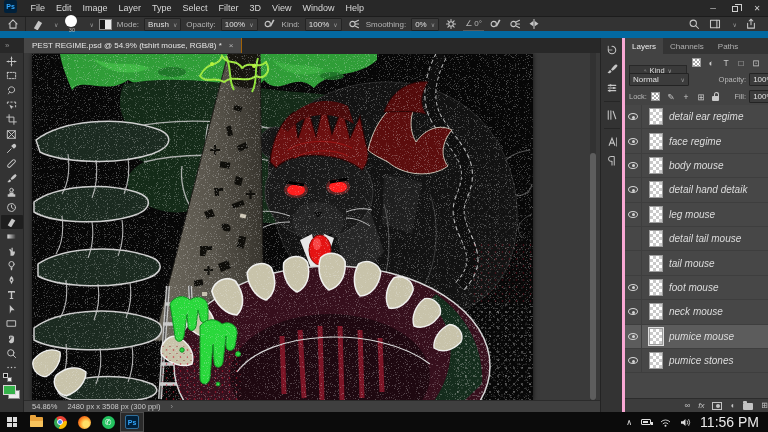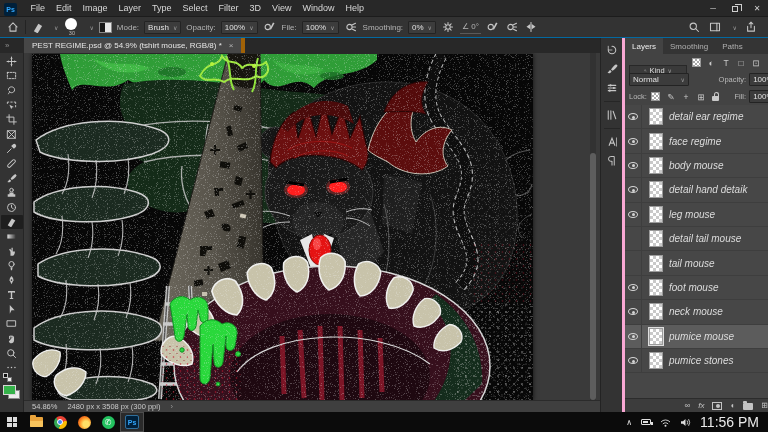--- a/index.html
+++ b/index.html
@@ -2,34 +2,34 @@
 <html><head>
 <meta charset="utf-8">
 <style>
   html,body{margin:0;padding:0;background:#000;}
   #screen{position:relative;width:768px;height:432px;overflow:hidden;background:#1e1e1e;
     font-family:"Liberation Sans",sans-serif;-webkit-font-smoothing:antialiased;}
   #screen *{box-sizing:border-box;}
 
   
   #menubar{position:absolute;left:0;top:0;width:768px;height:17px;background:#282828;
-    display:flex;align-items:flex-end;border-bottom:1px solid #1c1c1c;}
+    display:flex;align-items:flex-start;border-bottom:1px solid #1c1c1c;}
   .ps-logo{width:13px;height:13px;margin-left:4px;background:#00203a;border-radius:2px;
     color:#31a8ff;font-size:7px;font-weight:bold;display:flex;align-items:center;justify-content:center;}
   #menus{display:flex;margin-left:8px;}
   .menu-item{padding:0 5.5px;font-size:9px;color:#d8d8d8;line-height:16px;cursor:default;}
   #winctl{position:absolute;right:0;top:0;height:17px;display:flex;}
   .wbtn{width:22px;display:flex;align-items:center;justify-content:center;color:#cfcfcf;font-size:8px;}
   .restore-sq{width:6px;height:6px;border:1px solid #cfcfcf;position:relative;}
   .restore-sq::before{content:"";position:absolute;top:-3px;left:2px;width:6px;height:6px;
     border-top:1px solid #cfcfcf;border-right:1px solid #cfcfcf;}
 
   
   #optionsbar{position:absolute;left:0;top:17px;width:768px;height:21px;background:#333;
-    border-bottom:1px solid #0369a1;display:flex;align-items:center;gap:5px;padding:0 6px;}
+    border-bottom:7px solid #0369a1;display:flex;align-items:center;gap:5px;padding:0 6px;}
   .obicon{width:14px;height:14px;display:flex;align-items:center;justify-content:center;}
   .obicon svg{width:12px;height:12px;}
   .obsep{width:1px;height:14px;background:#232323;}
   .lbl{font-size:8px;color:#b4b4b4;white-space:nowrap;}
   .dd{display:inline-flex;align-items:center;background:#3c3c3c;border:1px solid #232323;
     border-radius:1px;color:#e0e0e0;font-size:8px;height:13px;padding:0 3px;white-space:nowrap;}
   .car{font-size:6px;color:#9a9a9a;margin-left:4px;}
   .brushprev{position:relative;width:17px;height:18px;}
   .brushprev .ball{position:absolute;left:2px;top:0px;width:12px;height:12px;border-radius:50%;background:#fff;}
   .brushprev .bsz{position:absolute;left:0;top:12px;width:17px;text-align:center;font-size:5.5px;color:#bbb;}
@@ -37,21 +37,21 @@
     background:linear-gradient(90deg,#181818 0 50%,#e8e8e8 50% 100%);}
   .angle-box{display:inline-flex;align-items:center;gap:2px;border-bottom:1px solid #5a5a5a;
     padding:0 2px;height:13px;}
   #ob-right{margin-left:auto;display:flex;align-items:center;gap:7px;padding-right:4px;}
 
   
   #tab-left{position:absolute;left:0;top:38px;width:24px;height:15px;background:#282828;
     color:#8d8d8d;font-size:8px;display:flex;align-items:center;padding-left:5px;}
   #tabbar{position:absolute;left:24px;top:38px;width:576px;height:15px;background:#282828;display:flex;}
   .doc-tab{display:flex;align-items:center;gap:7px;background:#474747;padding:0 8px;
-    font-size:8px;color:#e6e6e6;border-right:4px solid #a16207;}
+    font-size:8px;color:#e6e6e6;border-right:1px solid #a16207;}
   .tab-close{color:#b5b5b5;font-size:8px;}
 
   
   #toolbar{position:absolute;left:0;top:53px;width:24px;height:359px;background:#333;
     border-right:1px solid #252525;}
   #tools{display:flex;flex-direction:column;align-items:center;padding-top:1px;}
   .tool{width:22px;height:14.6px;display:flex;align-items:center;justify-content:center;border-radius:1px;}
   .tool svg{width:11px;height:11px;}
   .tool.selected{background:#1e1e1e;}
   #swatches{position:absolute;left:0;top:373px;width:24px;height:30px;}
@@ -204,21 +204,21 @@
     <span class="dd">
       <span>100%</span>
       <span class="car">∨</span>
     </span>
     <span class="obicon">
         <svg viewBox="0 0 16 16" fill="none" stroke="#c6c6c6" stroke-width="1.4" stroke-linecap="round" stroke-linejoin="round">
           <circle cx="5" cy="8" r="3.5"></circle>
           <path d="M9 12 14 3l-2-1-4 8z" fill="#c6c6c6" stroke="none"></path>
         </svg>
       </span>
-    <span class="lbl">File:</span>
+    <span class="lbl">Kind:</span>
     <span class="dd">
       <span>100%</span>
       <span class="car">∨</span>
     </span>
     <span class="obicon">
         <svg viewBox="0 0 16 16" fill="none" stroke="#c6c6c6" stroke-width="1.4" stroke-linecap="round" stroke-linejoin="round">
           <circle cx="6" cy="8" r="3.5"></circle>
           <path d="M10 5l4-2M10 8h4M10 11l4 2"></path>
         </svg>
       </span>
@@ -633,21 +633,21 @@
       <div class="dockbtn">
         <svg viewBox="0 0 16 16">
           <path d="M11 2v12M8 8v6M11 2H6.5a3.2 3.2 0 000 6.4H8" stroke="#c6c6c6" fill="none" stroke-width="1.3"></path>
         </svg>
       </div>
     </div>
 
   <div id="layers">
     <div id="ltabs">
       <span class="ltab active">Layers</span>
-        <span class="ltab">Smoothing</span>
+        <span class="ltab">Channels</span>
         <span class="ltab">Paths</span>
         <span class="hamburger">≡</span>
     </div>
     <div id="lfilter">
       <span class="kindbox">
         <svg viewBox="0 0 16 16" fill="none" stroke="#c9c9c9" stroke-width="1.8">
             <circle cx="7" cy="7" r="4.2"></circle>
             <path d="M10.2 10.2 14 14"></path>
           </svg>
         <span>Kind</span>

